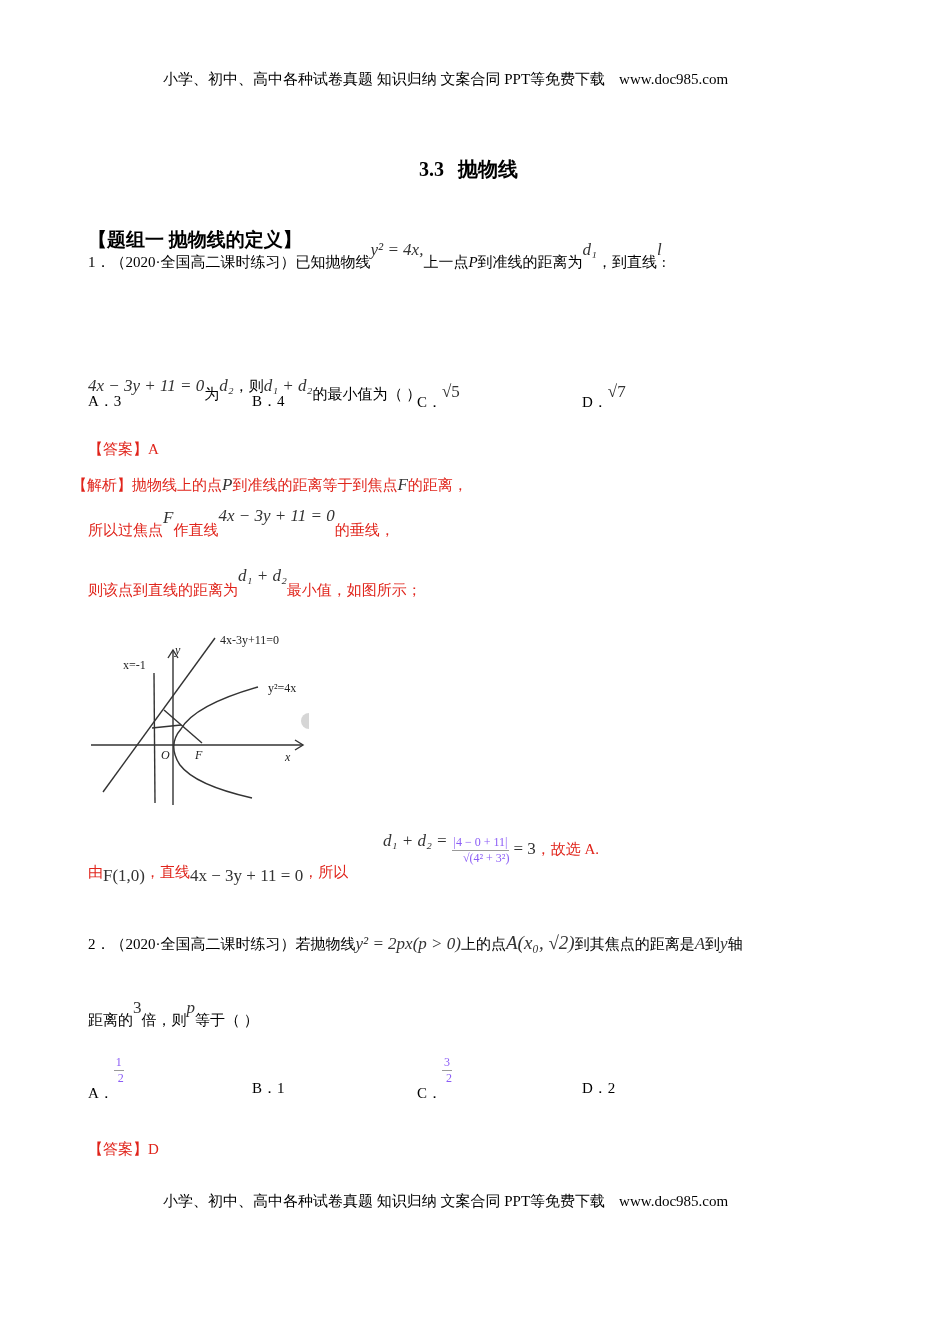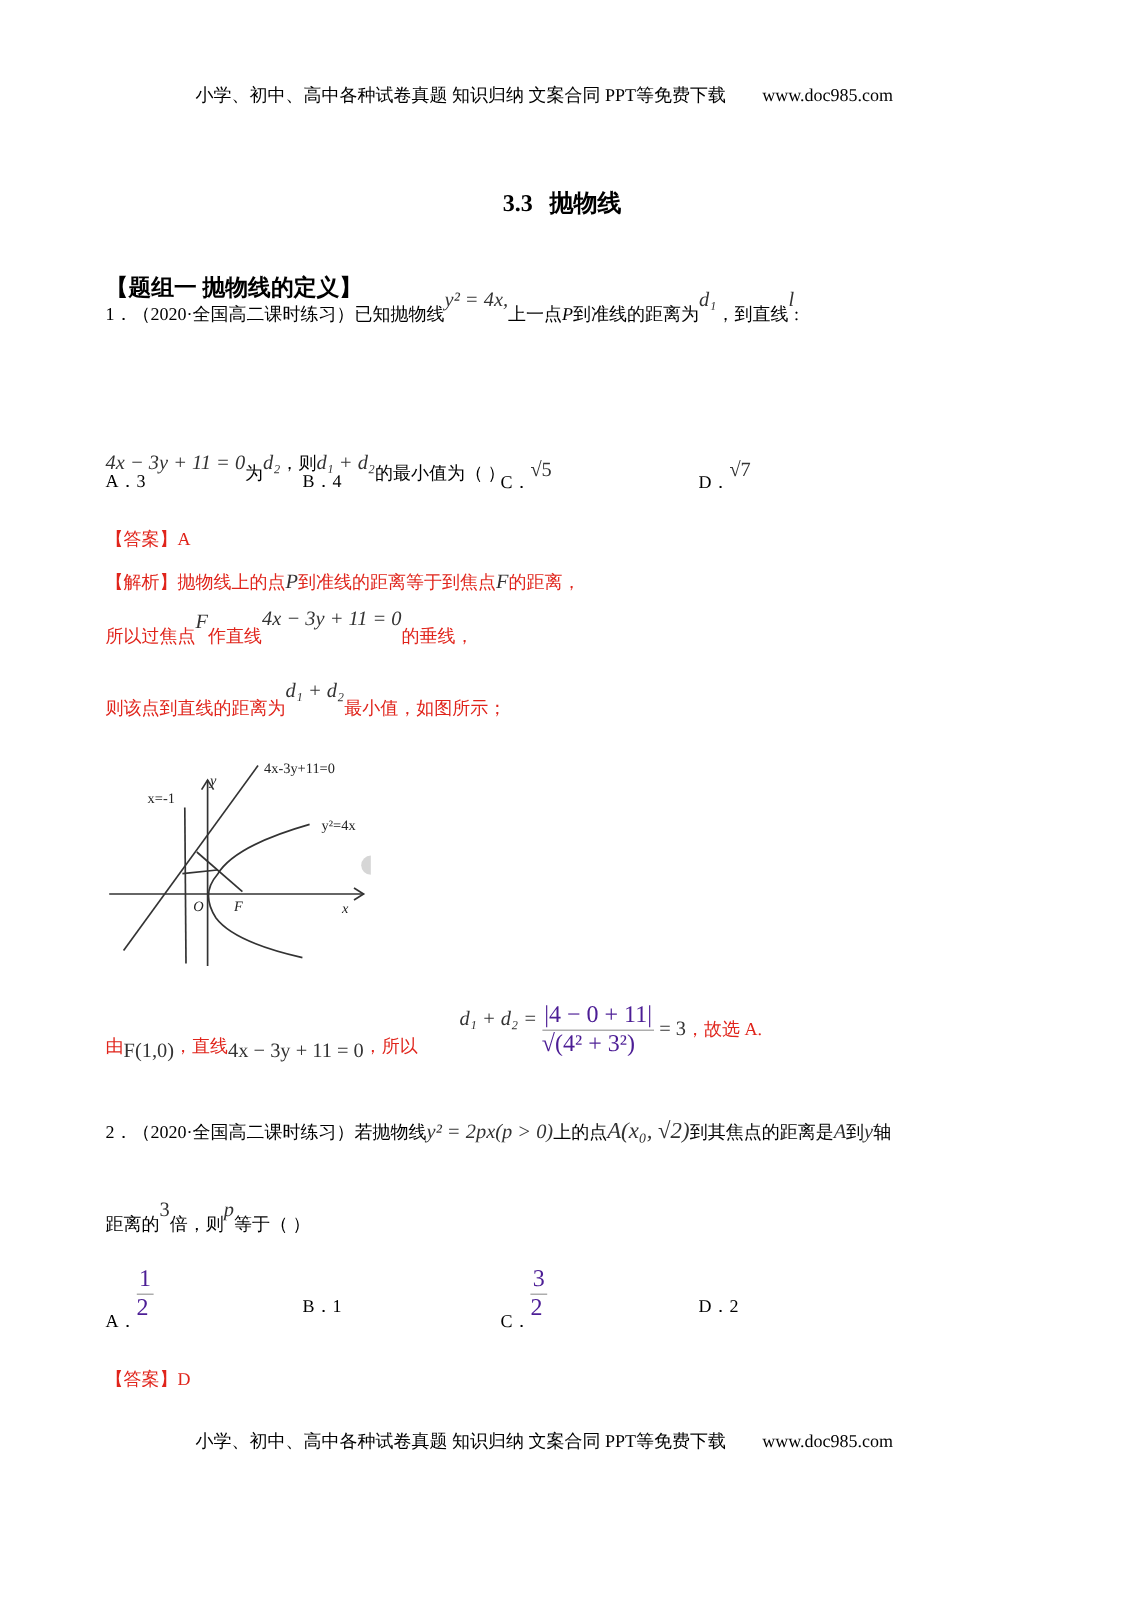--- a/index.html
+++ b/index.html
@@ -1,30 +1,30 @@
 <!DOCTYPE html>
 <html><head>
 <meta charset="utf-8">
 <style>
   html, body { margin:0; padding:0; background:#ffffff; }
   body { width:950px; height:1344px; position:relative; overflow:hidden;
          font-family:"Liberation Serif","DejaVu Serif",serif; color:#000; }
   .abs { position:absolute; white-space:nowrap; }
   .hdr { font-size:15px; left:163px; }
-  .hdr .url { margin-left:30px; }
+  .hdr .url { margin-left:14px; }
   .title { left:419px; top:156px; font-size:20px; font-weight:bold; }
   .title .sp { display:inline-block; width:14px; }
   .group { left:88px; top:227px; font-size:19px; font-weight:bold;text-align:right; }
   .q { font-size:15px; }
   .m { font-family:"Liberation Serif","DejaVu Serif",serif; font-style:italic; font-size:17px; color:#333; }
   .mn { font-family:"Liberation Serif","DejaVu Serif",serif; font-size:17px; color:#333; }
   .sup { position:relative; top:-12px; }
   .red { color:#e0241b; }
   .opt { font-size:15px; }
-  .frac { display:inline-block; text-align:left; vertical-align:middle; font-size:20px; color:#4c1d95; }
+  .frac { display:inline-block; text-align:right; vertical-align:middle; font-size:12px; color:#8b5cf6; }
   .frac .n { display:block; border-bottom:1px solid #999; padding:0 2px; }
   .frac .d { display:block; }
   svg text { font-family:"Liberation Serif","DejaVu Serif",serif; }
 </style>
 </head>
 <body>
 
 <div class="abs hdr" style="top:70px;">
   <span>小学、初中、高中各种试卷真题  知识归纳  文案合同  PPT等免费下载</span><span class="url">www.doc985.com</span>
 </div>
@@ -45,21 +45,21 @@
 
 <div class="abs opt" style="left:88px; top:392px;text-align:right;"><span>A．</span><span>3</span></div>
 <div class="abs opt" style="left:252px; top:392px;"><span>B．</span><span>4</span></div>
 <div class="abs opt" style="left:417px; top:392px;"><span>C．</span><span class="mn sup" style="top:-10px;">√5</span></div>
 <div class="abs opt" style="left:582px; top:392px;"><span>D．</span><span class="mn sup" style="top:-10px;">√7</span></div>
 
 <div class="abs q red" style="left:88px; top:440px;">
   <span>【答案】</span><span>A</span>
 </div>
 
-<div class="abs q red" style="left:88px; top:475px;">
+<div class="abs q red" style="left:72px; top:475px;">
   <span>【解析】</span><span>抛物线上的点</span><span class="m" style="color:#333">P</span><span>到准线的距离等于到焦点</span><span class="m" style="color:#333">F</span><span>的距离，</span>
 </div>
 
 <div class="abs q red" style="left:88px; top:520px;">
   <span>所以过焦点</span><span class="m sup" style="color:#333">F</span><span>作直线</span><span class="m sup" style="color:#333;top:-14px;">4x − 3y + 11 = 0</span><span>的垂线，</span>
 </div>
 
 <div class="abs q red" style="left:88px; top:580px;">
   <span>则该点到直线的距离为</span><span class="m sup" style="color:#333;top:-14px;">d₁ + d₂</span><span>最小值，如图所示；</span>
 </div>

